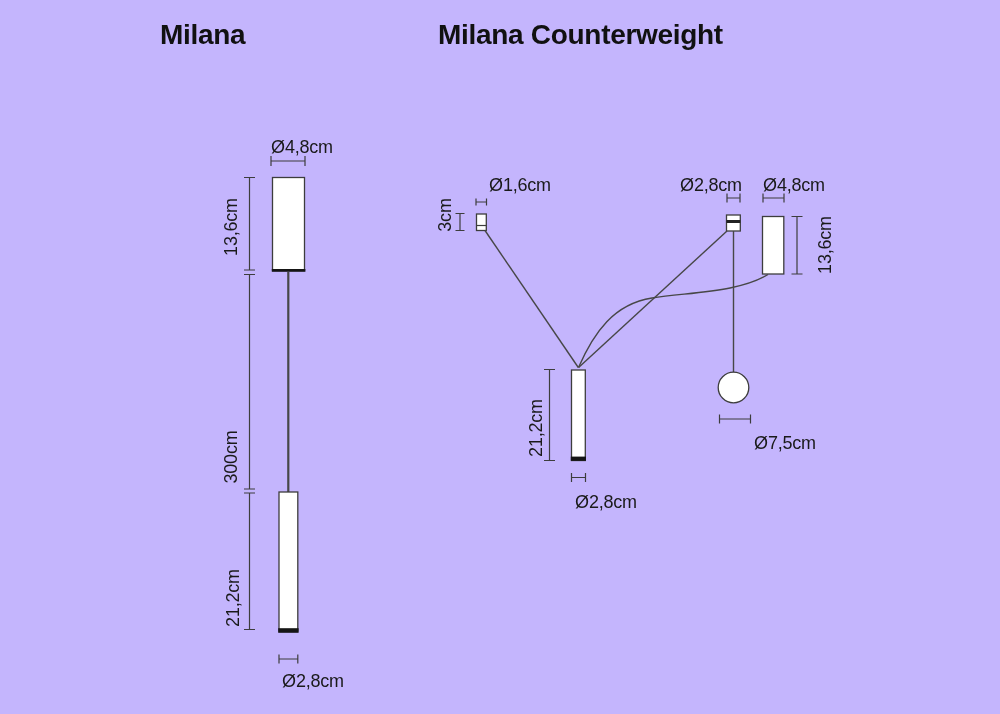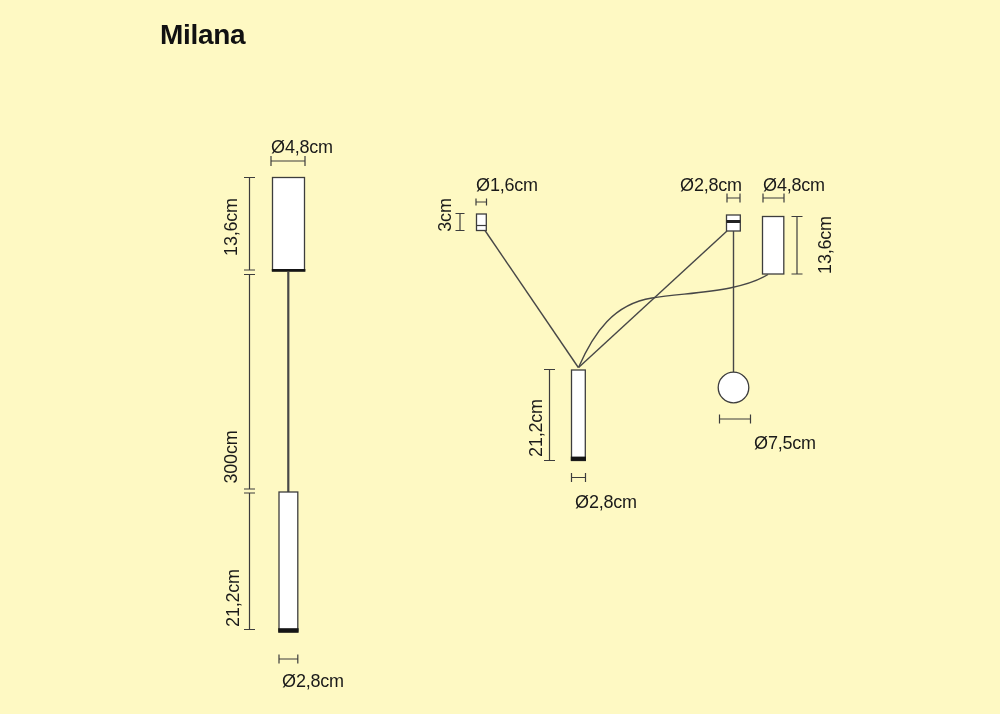--- a/index.html
+++ b/index.html
@@ -1,17 +1,17 @@
 <!DOCTYPE html>
 <html><head>
 <meta charset="utf-8">
 <style>
   html,body{margin:0;padding:0;background:#ffffff;}
   .stage{
-    position:relative;width:1000px;height:714px;background:#fef9c3;
+    position:relative;width:1000px;height:714px;background:#c4b5fd;
     font-family:"Liberation Sans","DejaVu Sans",sans-serif;overflow:hidden;
   }
   .title{
     position:absolute;font-weight:700;font-size:28px;letter-spacing:-0.3px;
     color:#111111;white-space:nowrap;
   }
   .label{
     position:absolute;font-size:18px;color:#1a1a1a;white-space:nowrap;
     transform:translate(-50%,-50%);letter-spacing:-0.2px;
   }
@@ -21,20 +21,21 @@
   .outline{stroke:#3d3d3d;stroke-width:1.3;fill:#ffffff;}
   .cable{stroke:#474747;fill:none;}
   .ink{fill:#151515;stroke:none;}
 </style>
 </head>
 <body>
 
 <div class="stage">
 
   <div class="title" style="left:160px;top:19px">Milana</div>
+  <div class="title" style="left:438px;top:19px">Milana Counterweight</div>
 
   <svg class="linework" width="1000" height="714" viewBox="0 0 1000 714">
 
     <g>
 
       <path class="dim" d="M271 161 H305 M271 156 V166 M305 156 V166"></path>
 
       <rect class="outline" x="272.5" y="177.5" width="32" height="92.5"></rect>
       <rect class="ink" x="271.8" y="269" width="33.6" height="2.8"></rect>
 
@@ -81,21 +82,21 @@
       <path class="dim" d="M719.5 419 H750.5 M719.5 414.5 V423.5 M750.5 414.5 V423.5"></path>
     </g>
   </svg>
 
   <div class="label" style="left:302px;top:147px">Ø4,8cm</div>
   <div class="label rot" style="left:231px;top:227px">13,6cm</div>
   <div class="label rot" style="left:231px;top:457px">300cm</div>
   <div class="label rot" style="left:233px;top:598px">21,2cm</div>
   <div class="label" style="left:313px;top:681px">Ø2,8cm</div>
 
-  <div class="label" style="left:507px;top:185px">Ø1,6cm</div>
+  <div class="label" style="left:520px;top:185px">Ø1,6cm</div>
   <div class="label rot" style="left:445px;top:215px">3cm</div>
   <div class="label" style="left:711px;top:185px">Ø2,8cm</div>
   <div class="label" style="left:794px;top:185px">Ø4,8cm</div>
   <div class="label rot" style="left:825px;top:245px">13,6cm</div>
   <div class="label rot" style="left:536px;top:428px">21,2cm</div>
   <div class="label" style="left:606px;top:502px">Ø2,8cm</div>
   <div class="label" style="left:785px;top:443px">Ø7,5cm</div>
 
 </div>
 

